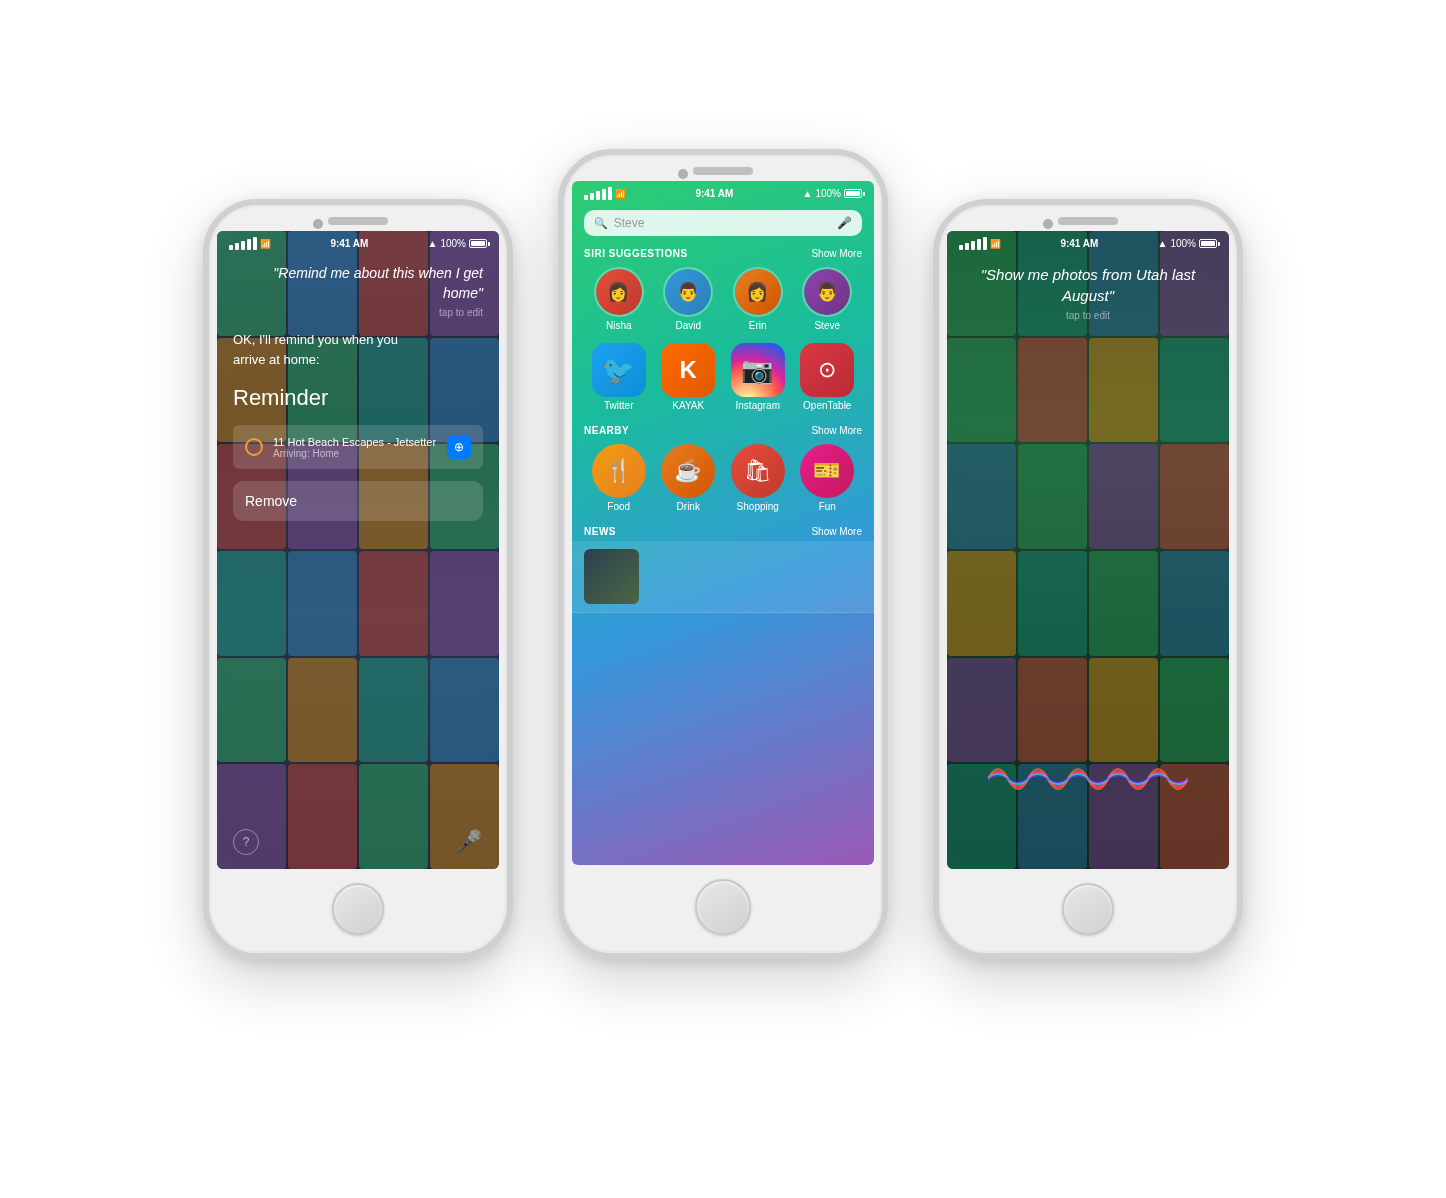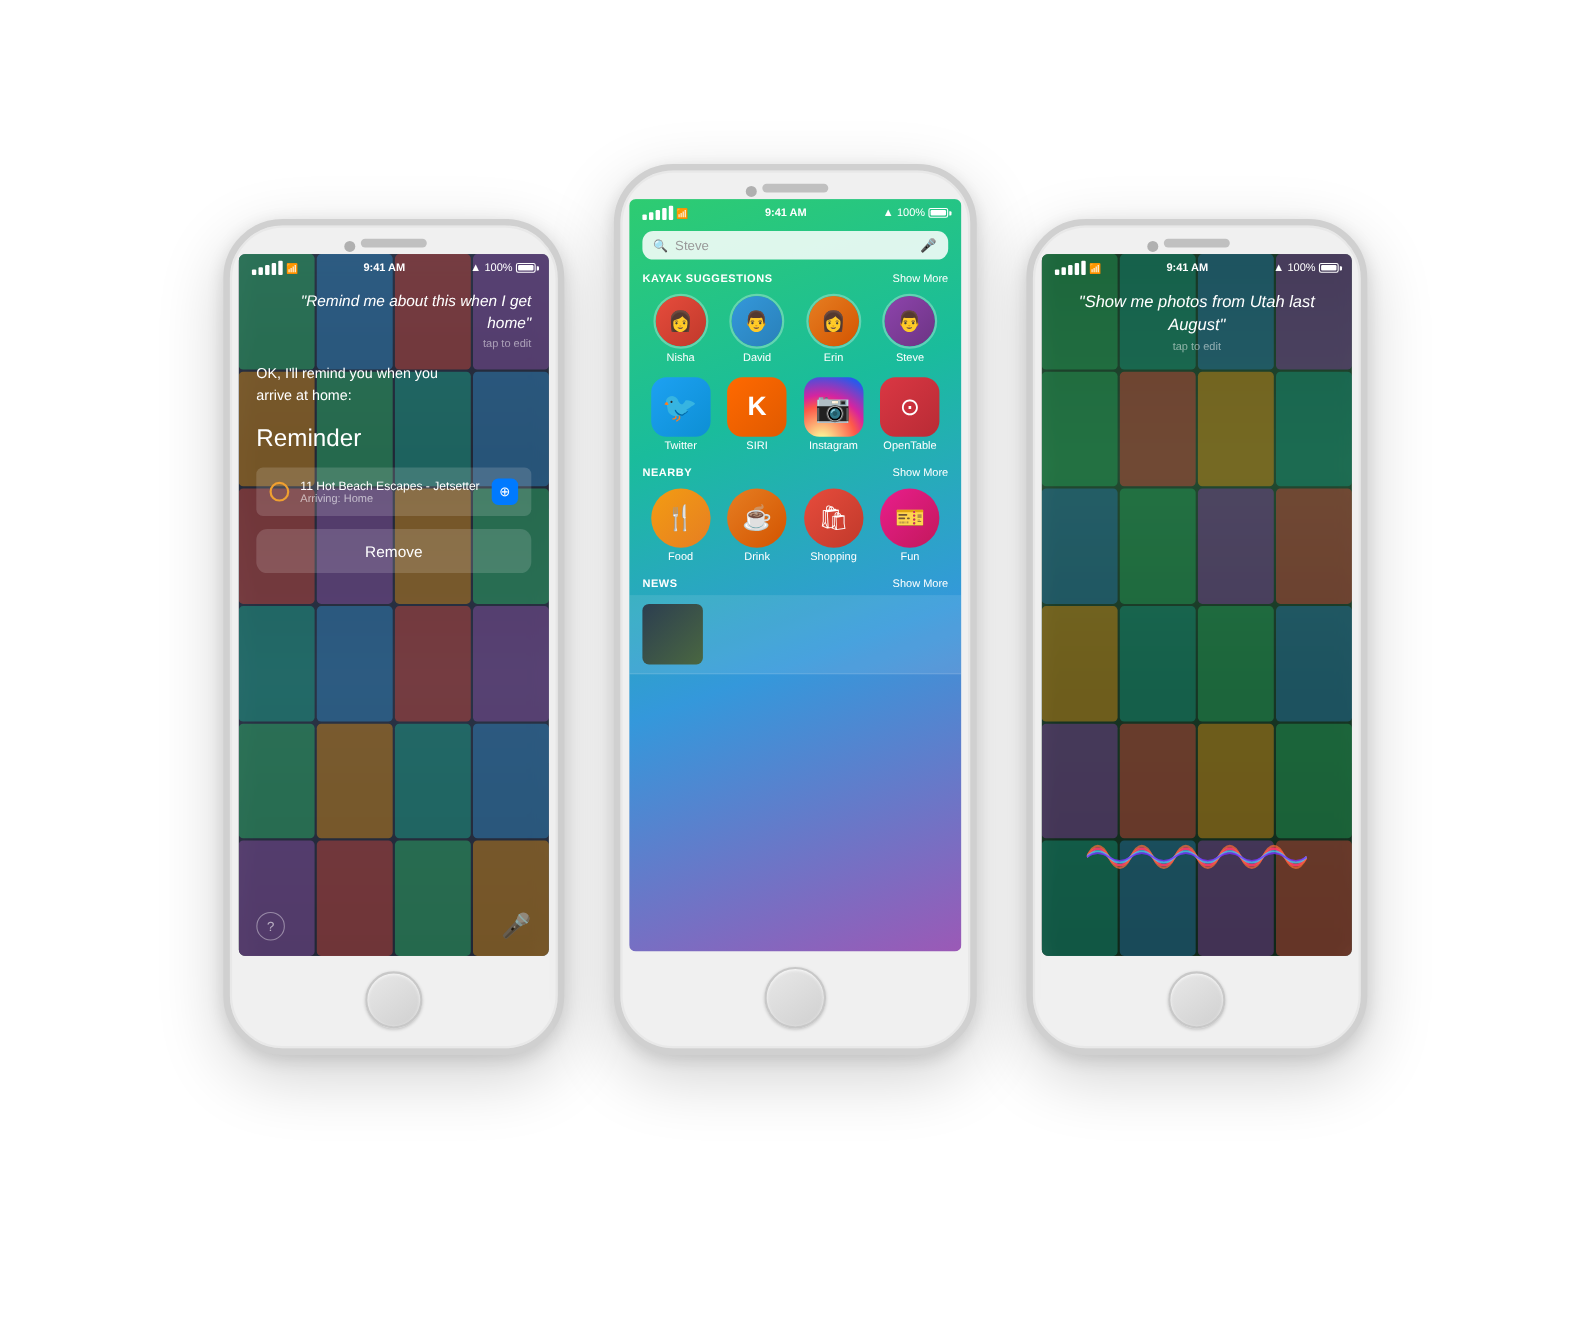--- a/index.html
+++ b/index.html
@@ -253,21 +253,21 @@
       background: #007aff;
       border-radius: 6px;
       display: flex; align-items: center; justify-content: center;
       color: white; font-size: 12px;
     }
 
     .remove-btn {
       background: rgba(255,255,255,0.15);
       border-radius: 10px;
       color: white;
-      text-align: center;
+      text-align: left;
       padding: 12px;
       font-size: 14px;
       margin-top: 4px;
     }
 
     .siri-mic-area {
       display: flex;
       justify-content: space-between;
       align-items: flex-end;
       padding: 10px 16px 14px;
@@ -641,21 +641,21 @@
           </div>
         </div>
 
         <div class="search-bar">
           <span class="search-bar-icon">🔍</span>
           <span class="search-bar-text">Steve</span>
           <span class="search-bar-mic">🎤</span>
         </div>
 
         <div class="section-header">
-          <span class="section-title">KAYAK SUGGESTIONS</span>
+          <span class="section-title">SIRI SUGGESTIONS</span>
           <span class="show-more">Show More</span>
         </div>
 
         <div class="contacts-row">
           <div class="contact-item">
             <div class="contact-avatar">
               <div class="contact-avatar-img av-nisha">👩</div>
             </div>
             <span class="contact-name">Nisha</span>
           </div>
@@ -679,21 +679,21 @@
           </div>
         </div>
 
         <div class="apps-row">
           <div class="app-item">
             <div class="app-icon app-twitter">🐦</div>
             <span class="app-name">Twitter</span>
           </div>
           <div class="app-item">
             <div class="app-icon app-kayak" style="font-weight:900;font-size:24px">K</div>
-            <span class="app-name">SIRI</span>
+            <span class="app-name">KAYAK</span>
           </div>
           <div class="app-item">
             <div class="app-icon insta-gradient" style="border-radius:14px;font-size:26px">📷</div>
             <span class="app-name">Instagram</span>
           </div>
           <div class="app-item">
             <div class="app-icon app-opentable" style="font-size:22px">⊙</div>
             <span class="app-name">OpenTable</span>
           </div>
         </div>

